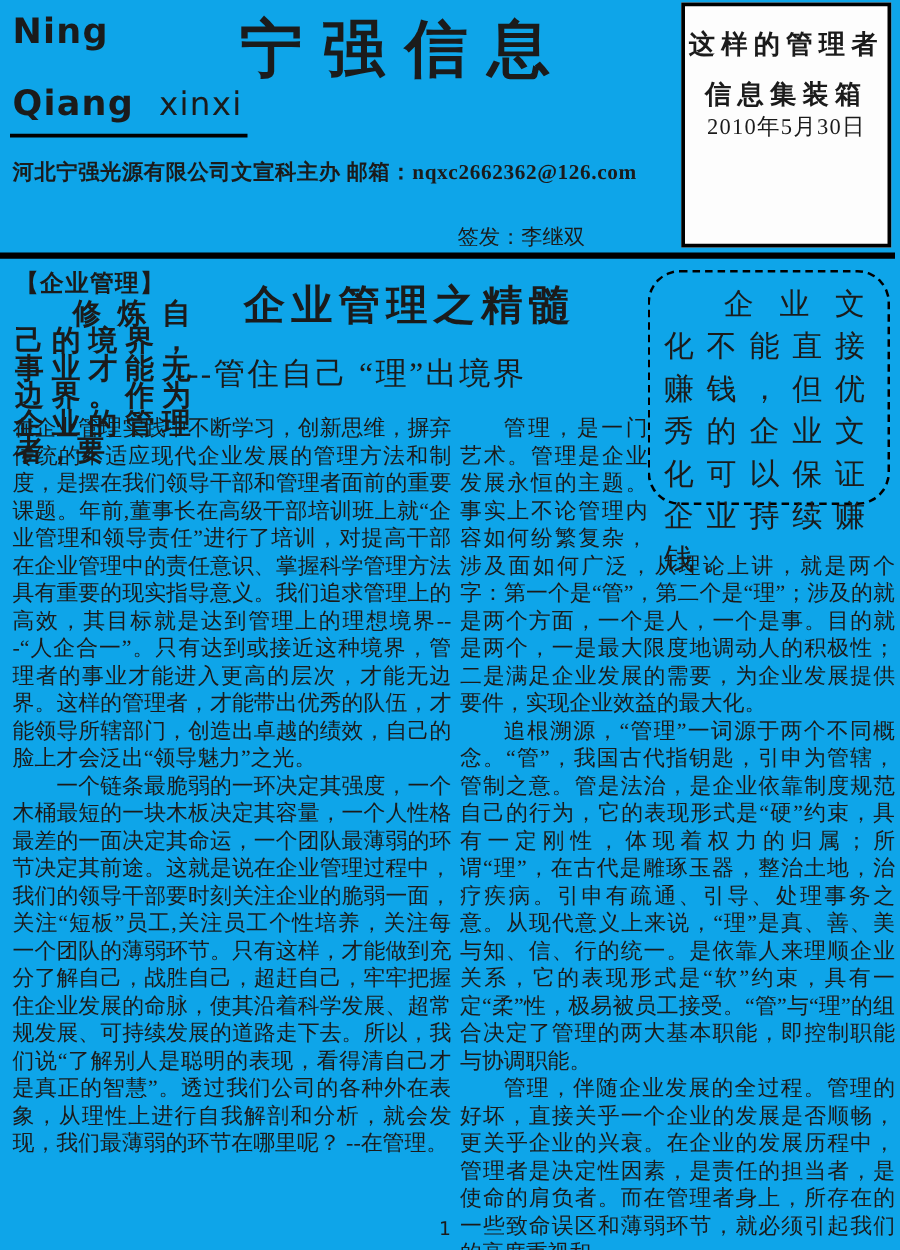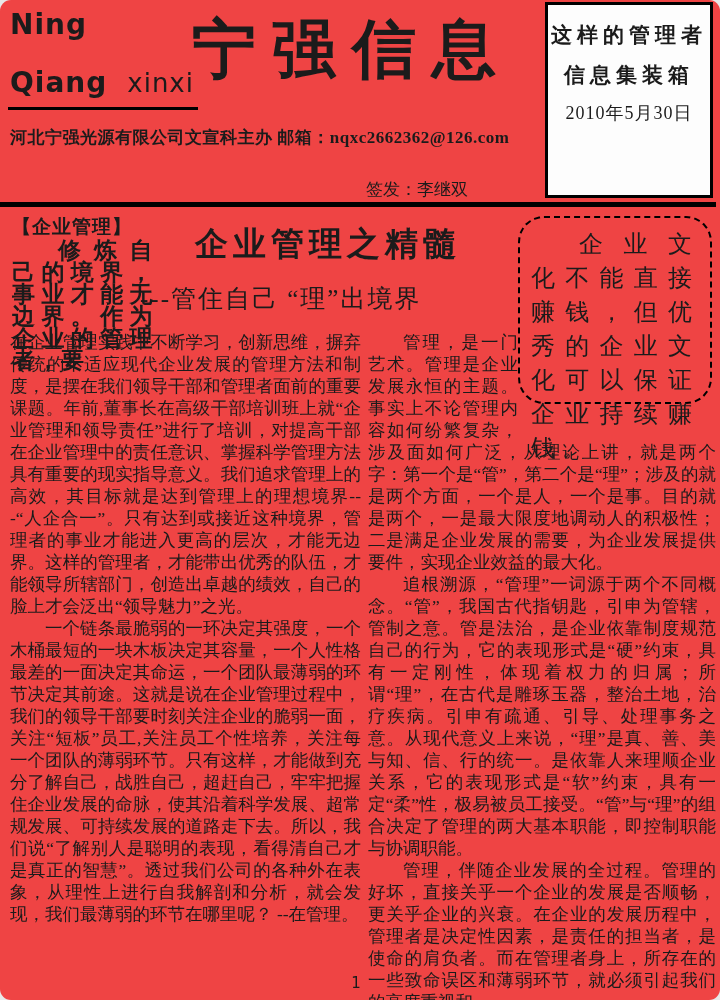--- a/index.html
+++ b/index.html
@@ -1,42 +1,41 @@
 <!DOCTYPE html>
 <html><head>
 <meta charset="utf-8">
 <style>
   html,body{margin:0;padding:0;background:#e8e8e8;}
   #page{
     position:relative;width:720px;height:1000px;margin:0 auto;
-    background:#ef4444;color:#1b1b1b;overflow:hidden;
+    background:#0ea5e9;color:#1b1b1b;overflow:hidden;
     font-family:"Liberation Serif","DejaVu Serif",serif;
-    border-radius:11px;
   }
   
   .m-ning{position:absolute;left:10px;top:8px;
     font-family:"DejaVu Sans","Liberation Sans",sans-serif;
     font-weight:bold;font-size:28px;letter-spacing:1px;}
   .m-qiang-line{position:absolute;left:8px;top:66px;
     border-bottom:3px solid #000;padding:0 4px 8px 2px;white-space:nowrap;}
   .m-qiang{font-family:"DejaVu Sans","Liberation Sans",sans-serif;
     font-weight:bold;font-size:28px;letter-spacing:1px;}
   .m-xinxi{font-family:"DejaVu Sans","Liberation Sans",sans-serif;
     font-weight:normal;font-size:26px;margin-left:20px;letter-spacing:1px;}
   .m-title{position:absolute;left:192px;top:6px;width:380px;
-    font-weight:900;font-size:64px;letter-spacing:16px;white-space:nowrap;
+    font-weight:900;font-size:50px;letter-spacing:16px;white-space:nowrap;
     font-family:"DejaVu Serif","Liberation Serif",serif;}
   .issue-box{position:absolute;left:545px;top:2px;width:168px;height:196px;
     border:3px solid #000;background:#fdfdfd;text-align:center;box-sizing:border-box;}
   .ib-slogan1{margin-top:16px;font-family:"Liberation Sans","DejaVu Sans",sans-serif;
     font-weight:bold;font-size:21px;letter-spacing:5px;}
   .ib-slogan2{margin-top:12px;font-family:"Liberation Sans","DejaVu Sans",sans-serif;
     font-weight:bold;font-size:21px;letter-spacing:5px;}
   .ib-issue{margin-top:20px;font-size:15px;letter-spacing:2px;font-weight:600;}
-  .ib-date{margin-top:12px;font-size:18px;letter-spacing:1px;}
+  .ib-date{font-size:18px;letter-spacing:1px;}
   .publisher{position:absolute;left:10px;top:126px;font-size:17px;font-weight:600;letter-spacing:.5px;}
   .signer{position:absolute;left:366px;top:178px;font-size:17px;}
   .divider{position:absolute;left:0;top:202px;width:716px;height:5px;background:#000;}
   
   .section-tag{position:absolute;left:12px;top:214px;
     font-family:"Liberation Sans","DejaVu Sans",sans-serif;
     font-weight:bold;font-size:19px;letter-spacing:1px;}
   .intro{position:absolute;left:12px;top:240px;width:142px;
     font-size:23px;line-height:22px;letter-spacing:1.5px;
     text-indent:2em;text-align:justify;font-weight:bold;}

